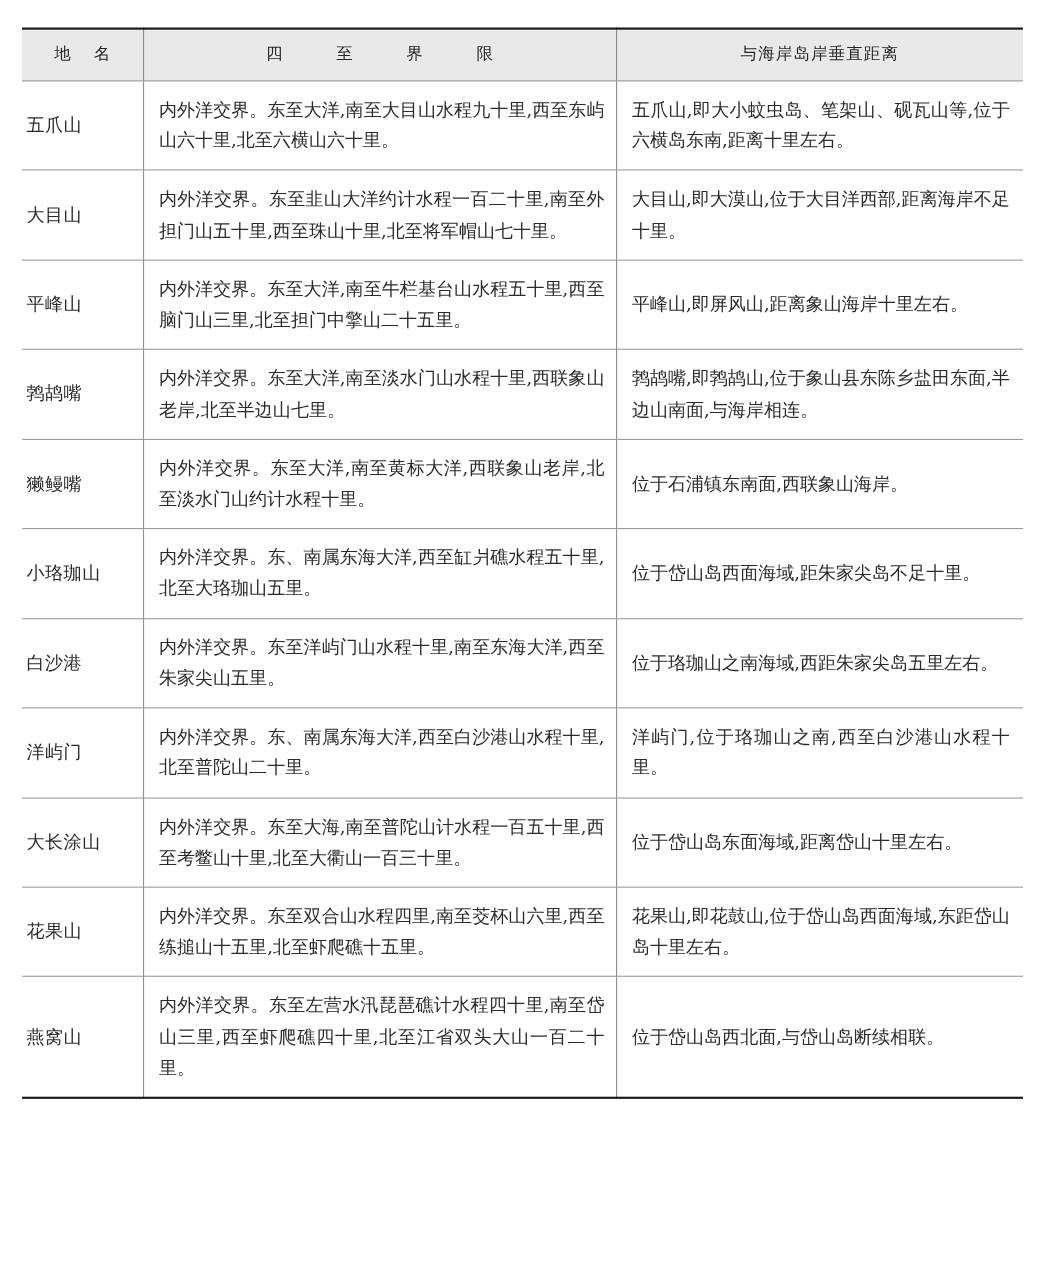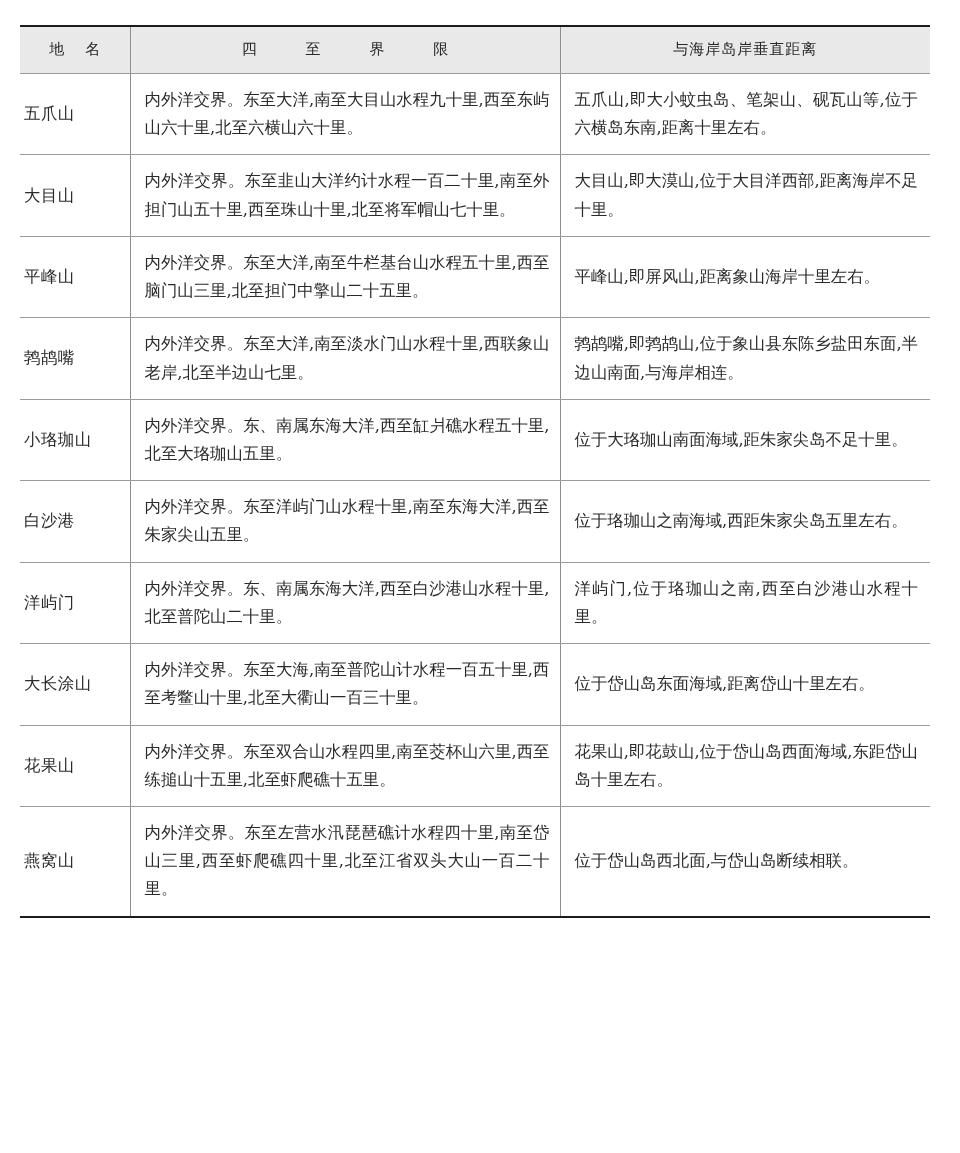--- a/index.html
+++ b/index.html
@@ -127,23 +127,28 @@
         <td class="cell-name">平峰山</td>
         <td class="cell-bounds">内外洋交界。东至大洋,南至牛栏基台山水程五十里,西至脑门山三里,北至担门中擎山二十五里。</td>
         <td class="cell-dist">平峰山,即屏风山,距离象山海岸十里左右。</td>
       </tr>
       <tr class="data-row">
         <td class="cell-name">鹁鸪嘴</td>
         <td class="cell-bounds">内外洋交界。东至大洋,南至淡水门山水程十里,西联象山老岸,北至半边山七里。</td>
         <td class="cell-dist">鹁鸪嘴,即鹁鸪山,位于象山县东陈乡盐田东面,半边山南面,与海岸相连。</td>
       </tr>
       <tr class="data-row">
+        <td class="cell-name">獭鳗嘴</td>
+        <td class="cell-bounds">内外洋交界。东至大洋,南至黄标大洋,西联象山老岸,北至淡水门山约计水程十里。</td>
+        <td class="cell-dist">位于石浦镇东南面,西联象山海岸。</td>
+      </tr>
+      <tr class="data-row">
         <td class="cell-name">小珞珈山</td>
         <td class="cell-bounds">内外洋交界。东、南属东海大洋,西至缸爿礁水程五十里,北至大珞珈山五里。</td>
-        <td class="cell-dist">位于大珞珈山南面海域,距朱家尖岛不足十里。</td>
+        <td class="cell-dist">位于岱山岛西面海域,距朱家尖岛不足十里。</td>
       </tr>
       <tr class="data-row">
         <td class="cell-name">白沙港</td>
         <td class="cell-bounds">内外洋交界。东至洋屿门山水程十里,南至东海大洋,西至朱家尖山五里。</td>
         <td class="cell-dist">位于珞珈山之南海域,西距朱家尖岛五里左右。</td>
       </tr>
       <tr class="data-row">
         <td class="cell-name">洋屿门</td>
         <td class="cell-bounds">内外洋交界。东、南属东海大洋,西至白沙港山水程十里,北至普陀山二十里。</td>
         <td class="cell-dist">洋屿门,位于珞珈山之南,西至白沙港山水程十里。</td>

